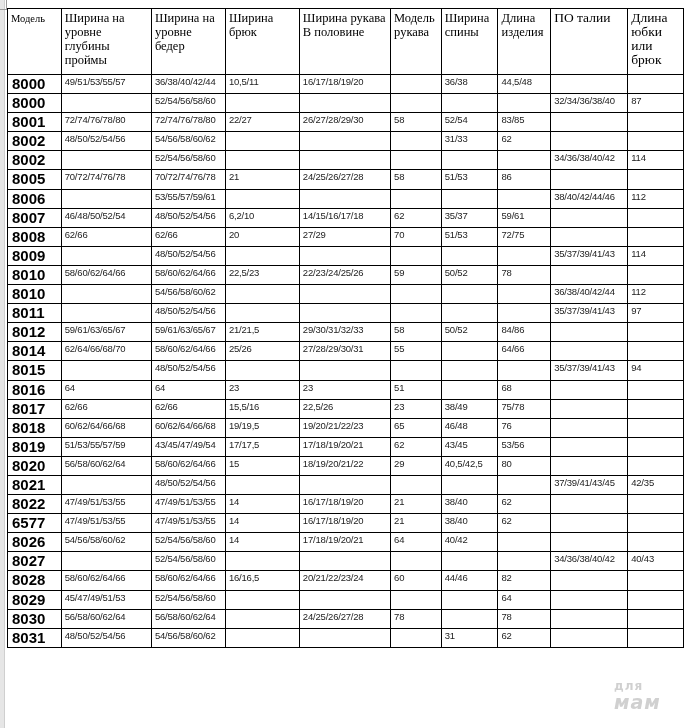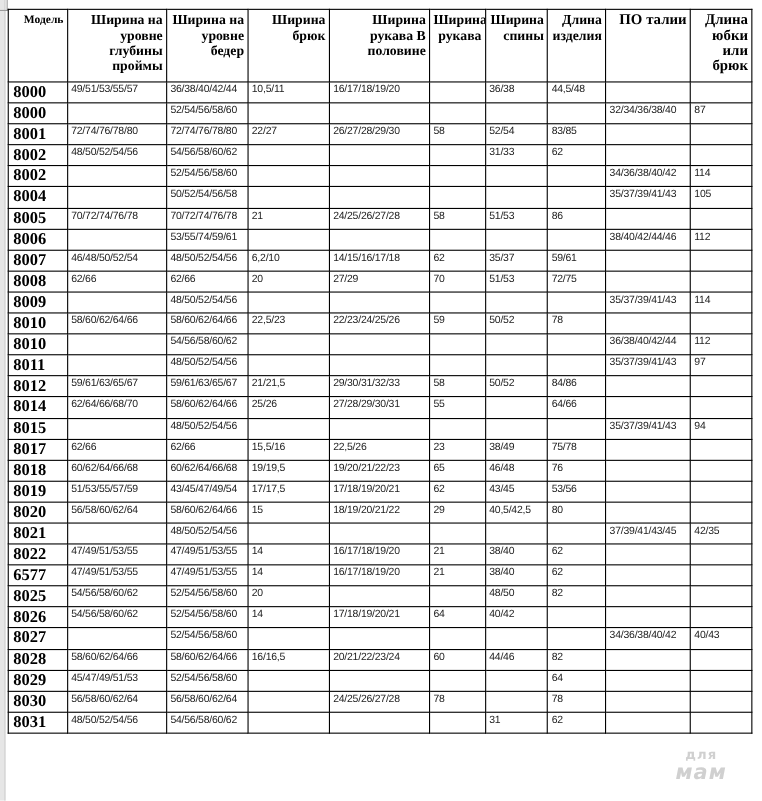--- a/index.html
+++ b/index.html
@@ -1,26 +1,26 @@
 <!DOCTYPE html>
 <html><head>
 <meta charset="utf-8">
 <style>
   html, body { margin: 0; padding: 0; background: #ffffff; }
   body { width: 693px; height: 728px; overflow: hidden; position: relative; font-family: "Liberation Serif", serif; }
   .page-edge { position: absolute; left: 0; top: 0; width: 4px; height: 728px; background: #e6e6e6; border-right: 1px solid #cfcfcf; }
   .corner-mark { position: absolute; left: 0; top: 0; width: 6px; height: 9px; border-right: 1px solid #9a9a9a; border-bottom: 1px solid #9a9a9a; }
   table.sizes { position: absolute; left: 7px; top: 8px; border-collapse: collapse; table-layout: fixed; width: 677px; }
   table.sizes th, table.sizes td { border: 1px solid #000; padding: 0 3px; vertical-align: top; overflow: hidden; white-space: nowrap; }
-  table.sizes th { font-weight: bold; font-size: 12.5px; line-height: 14px; text-align: right; padding-top: 2px; white-space: normal; height: 62px; }
+  table.sizes th { font-weight: normal; font-size: 12.5px; line-height: 14px; text-align: left; padding-top: 2px; white-space: normal; height: 62px; }
   table.sizes th.model-h { font-size: 10.5px; padding-top: 3px; }
   table.sizes th.big-h { font-size: 13.5px; }
   table.sizes td { font-size: 9.5px; line-height: 11px; height: 17.1px; color: #222; padding-top: 1px; font-family: "Liberation Sans", sans-serif; letter-spacing: -0.2px; }
-  table.sizes td.model { font-family: Liberation Serif, serif; font-weight: bold; font-size: 15px; color: #000; line-height: 16px; padding: 1px 4px 0 4px; letter-spacing: 0; }
-  .watermark { position: absolute; left: 614px; top: 680px; color: rgba(170,170,170,0.55); font-family: "DejaVu Sans", sans-serif; font-weight: bold; text-align: center; pointer-events: none; }
+  table.sizes td.model { font-family: Liberation Sans, sans-serif; font-weight: bold; font-size: 15px; color: #000; line-height: 16px; padding: 1px 4px 0 4px; letter-spacing: 0; }
+  .watermark { position: absolute; left: 614px; top: 680px; color: rgba(170,170,170,0.55); font-family: "DejaVu Sans", sans-serif; font-weight: bold; text-align: left; pointer-events: none; }
   .watermark .w1 { font-size: 12px; letter-spacing: 1px; line-height: 12px; }
   .watermark .w2 { font-size: 19px; letter-spacing: 1px; line-height: 20px; font-style: italic; }
 </style>
 </head>
 <body>
 
 <div class="page-edge"></div>
 <div class="corner-mark"></div>
 
 <table class="sizes">
@@ -36,21 +36,21 @@
     <col style="width:76px">
       <col style="width:55px">
   </colgroup>
   <thead>
     <tr id="header-row">
         <th class="model-h">Модель</th>
         <th>Ширина на уровне глубины проймы</th>
         <th>Ширина на уровне бедер</th>
         <th>Ширина брюк</th>
         <th>Ширина рукава В половине</th>
-        <th>Ширина рукава</th>
+        <th>Модель рукава</th>
         <th>Ширина спины</th>
         <th>Длина изделия</th>
         <th class="big-h">ПО талии</th>
         <th class="big-h">Длина юбки или брюк</th>
       </tr>
   </thead>
   <tbody id="table-body">
       <tr>
         <td class="model">8000</td>
         <td>49/51/53/55/57</td>
@@ -105,47 +105,35 @@
         <td>52/54/56/58/60</td>
         <td></td>
         <td></td>
         <td></td>
         <td></td>
         <td></td>
         <td>34/36/38/40/42</td>
         <td>114</td>
       </tr>
       <tr>
-        <td class="model">8004</td>
-        <td></td>
-        <td>50/52/54/56/58</td>
-        <td></td>
-        <td></td>
-        <td></td>
-        <td></td>
-        <td></td>
-        <td>35/37/39/41/43</td>
-        <td>105</td>
-      </tr>
-      <tr>
         <td class="model">8005</td>
         <td>70/72/74/76/78</td>
         <td>70/72/74/76/78</td>
         <td>21</td>
         <td>24/25/26/27/28</td>
         <td>58</td>
         <td>51/53</td>
         <td>86</td>
         <td></td>
         <td></td>
       </tr>
       <tr>
         <td class="model">8006</td>
         <td></td>
-        <td>53/55/74/59/61</td>
+        <td>53/55/57/59/61</td>
         <td></td>
         <td></td>
         <td></td>
         <td></td>
         <td></td>
         <td>38/40/42/44/46</td>
         <td>112</td>
       </tr>
       <tr>
         <td class="model">8007</td>
@@ -249,20 +237,32 @@
         <td>48/50/52/54/56</td>
         <td></td>
         <td></td>
         <td></td>
         <td></td>
         <td></td>
         <td>35/37/39/41/43</td>
         <td>94</td>
       </tr>
       <tr>
+        <td class="model">8016</td>
+        <td>64</td>
+        <td>64</td>
+        <td>23</td>
+        <td>23</td>
+        <td>51</td>
+        <td></td>
+        <td>68</td>
+        <td></td>
+        <td></td>
+      </tr>
+      <tr>
         <td class="model">8017</td>
         <td>62/66</td>
         <td>62/66</td>
         <td>15,5/16</td>
         <td>22,5/26</td>
         <td>23</td>
         <td>38/49</td>
         <td>75/78</td>
         <td></td>
         <td></td>
@@ -329,32 +329,20 @@
       </tr>
       <tr>
         <td class="model">6577</td>
         <td>47/49/51/53/55</td>
         <td>47/49/51/53/55</td>
         <td>14</td>
         <td>16/17/18/19/20</td>
         <td>21</td>
         <td>38/40</td>
         <td>62</td>
-        <td></td>
-        <td></td>
-      </tr>
-      <tr>
-        <td class="model">8025</td>
-        <td>54/56/58/60/62</td>
-        <td>52/54/56/58/60</td>
-        <td>20</td>
-        <td></td>
-        <td></td>
-        <td>48/50</td>
-        <td>82</td>
         <td></td>
         <td></td>
       </tr>
       <tr>
         <td class="model">8026</td>
         <td>54/56/58/60/62</td>
         <td>52/54/56/58/60</td>
         <td>14</td>
         <td>17/18/19/20/21</td>
         <td>64</td>

